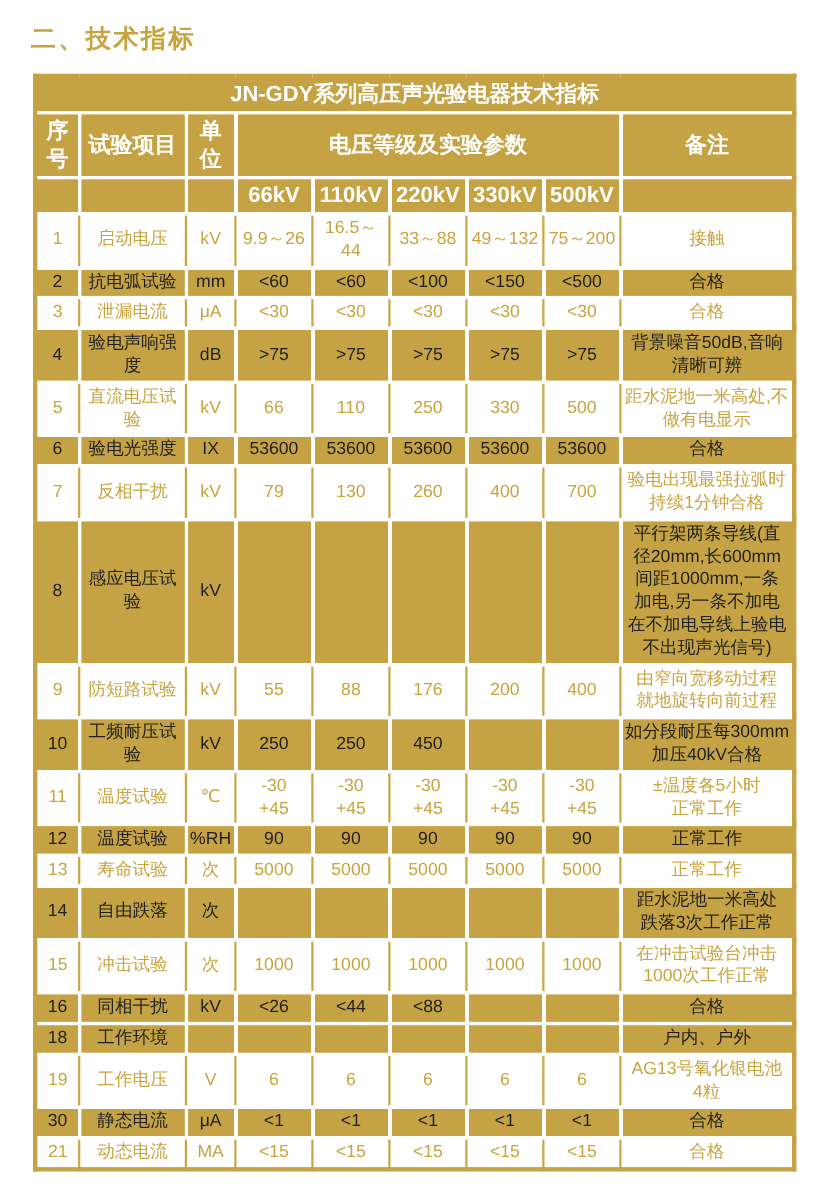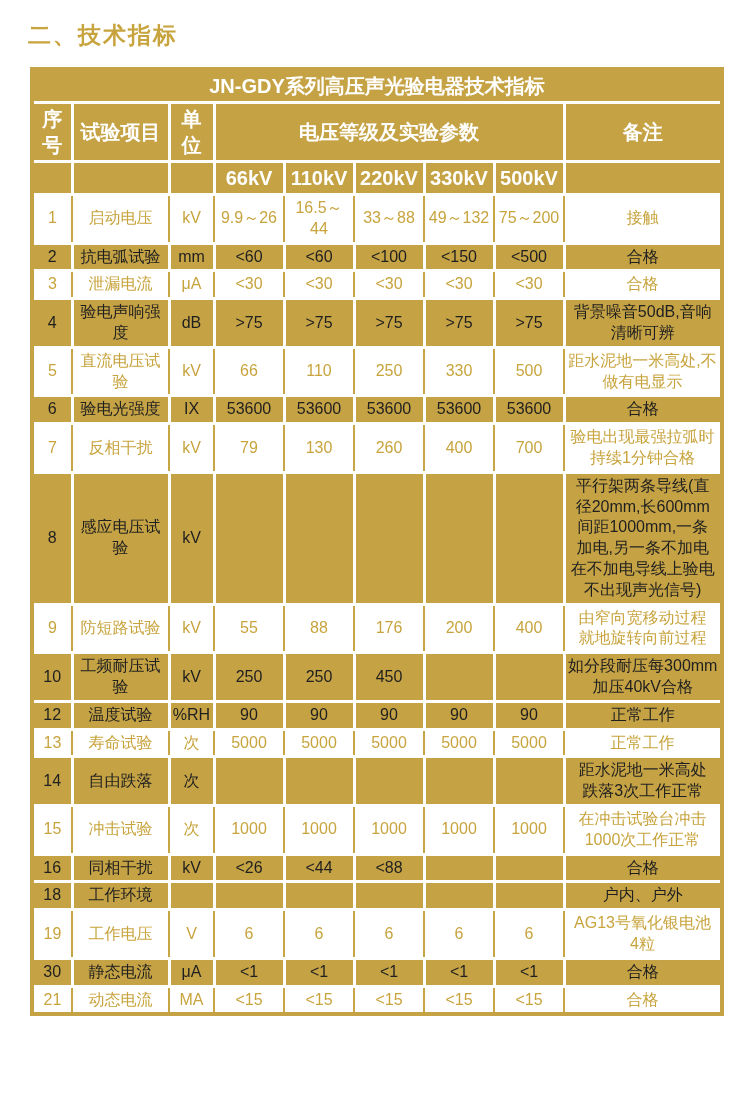--- a/index.html
+++ b/index.html
@@ -204,20 +204,37 @@
           <td>工频耐压试验</td>
           <td>kV</td>
           <td>250</td>
           <td>250</td>
           <td>450</td>
           <td></td>
           <td></td>
           <td>如分段耐压每300mm
 加压40kV合格</td>
         </tr>
+        <tr class="row-white">
+          <td>11</td>
+          <td>温度试验</td>
+          <td>℃</td>
+          <td>-30
++45</td>
+          <td>-30
++45</td>
+          <td>-30
++45</td>
+          <td>-30
++45</td>
+          <td>-30
++45</td>
+          <td>±温度各5小时
+正常工作</td>
+        </tr>
         <tr class="row-gold">
           <td>12</td>
           <td>温度试验</td>
           <td>%RH</td>
           <td>90</td>
           <td>90</td>
           <td>90</td>
           <td>90</td>
           <td>90</td>
           <td>正常工作</td>

